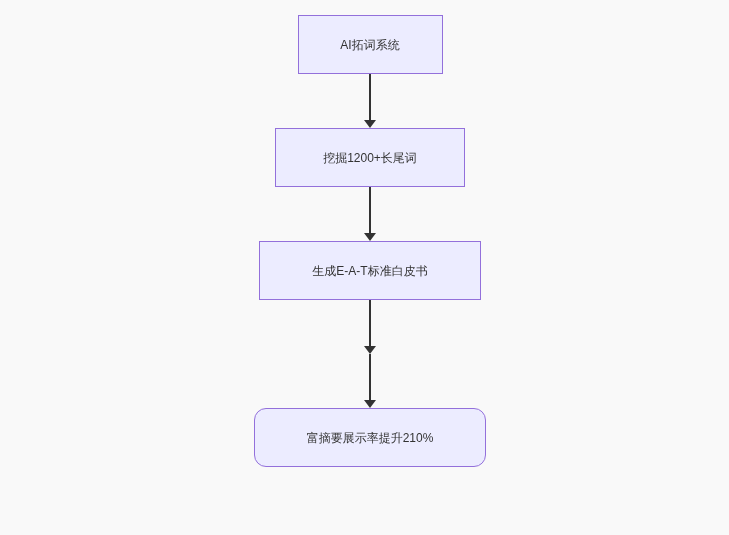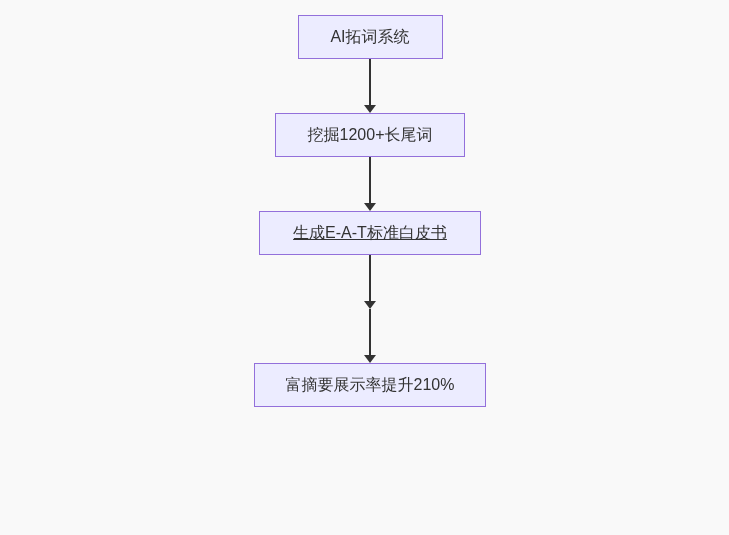--- a/index.html
+++ b/index.html
@@ -23,36 +23,36 @@
   .flow-column {
     position: absolute;
     left: 370px;
     top: 15px;
     transform: translateX(-50%);
     display: flex;
     flex-direction: column;
     align-items: center;
   }
   .node {
-    height: 44px;
+    height: 59px;
     display: flex;
     align-items: center;
     justify-content: center;
     background: var(--node-fill);
     border: 1px solid var(--node-border);
     color: var(--node-text);
-    font-size: 16px;
+    font-size: 12px;
     line-height: 1;
     white-space: nowrap;
   }
   .node.n1 { width: 145px; }
   .node.n2 { width: 190px; }
-  .node.n3 { width: 222px; text-decoration: underline; }
+  .node.n3 { width: 222px; }
   .node.n4 { width: 215px; }
-  .node.n5 { width: 232px; }
+  .node.n5 { width: 232px; border-radius: 12px; }
   .arrow {
     height: 54px;
     display: flex;
     flex-direction: column;
     align-items: center;
   }
   .arrow .shaft {
     flex: 1;
     width: 2px;
     background: var(--arrow);

